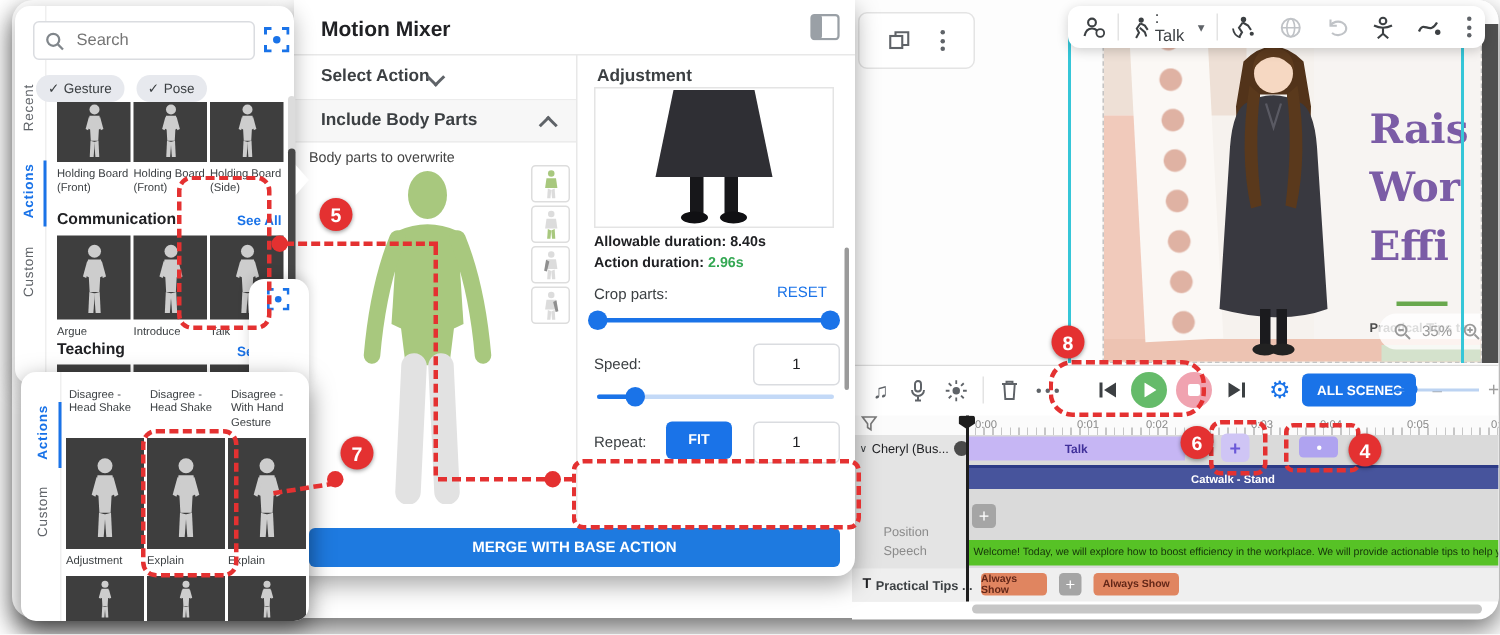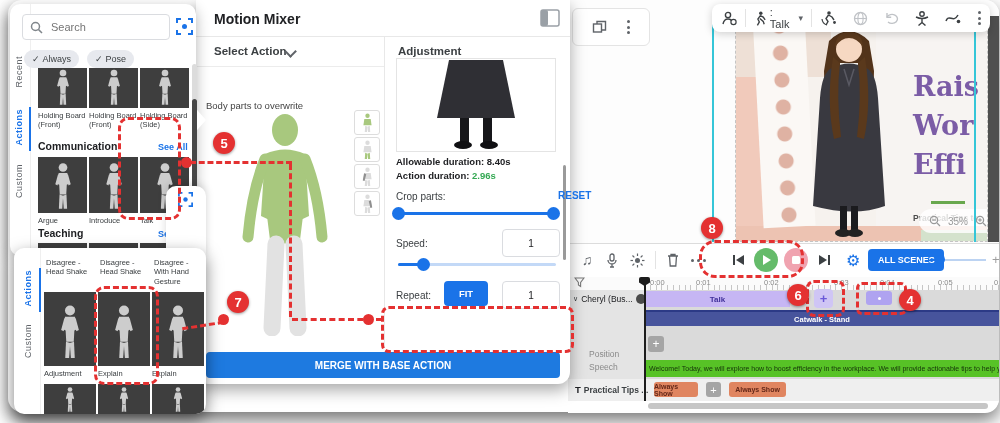--- a/index.html
+++ b/index.html
@@ -259,21 +259,21 @@
     </div>
 
     <div class="abs" style="left:0;top:33px;width:431px;height:13px;background:#fbfbfb;border-bottom:1px solid #d7d7d7;">
       <span class="abs" style="left:6px;top:0;">
         <svg width="11" height="11" viewBox="0 0 11 11">
             <path d="M1 1 h9 l-3.4 4.5 v4 l-2.2 -1.5 v-2.5z" fill="none" stroke="#7a7a7a" stroke-width="1.1"></path>
           </svg>
       </span>
       <div class="abs" style="left:76px;top:8px;width:355px;height:5px;background:repeating-linear-gradient(to right,#c6c6c6 0 1px,rgba(0,0,0,0) 1px 5.8px);"></div>
       <span class="abs rowlabel" style="left:82px;top:1px;font-size:7.5px;">0:00</span>
-      <span class="abs rowlabel" style="left:128px;top:1px;font-size:7.5px;">0:01</span>
+      <span class="abs rowlabel" style="left:150px;top:1px;font-size:7.5px;">0:01</span>
       <span class="abs rowlabel" style="left:196px;top:1px;font-size:7.5px;">0:02</span>
       <span class="abs rowlabel" style="left:266px;top:1px;font-size:7.5px;text-align:right;">0:03</span>
       <span class="abs rowlabel" style="left:312px;top:1px;font-size:7.5px;">0:04</span>
       <span class="abs rowlabel" style="left:370px;top:1px;font-size:7.5px;">0:05</span>
       <span class="abs rowlabel" style="left:426px;top:1px;font-size:7.5px;">0:0</span>
     </div>
 
     <div class="abs" style="left:76px;top:46px;width:355px;height:89px;background:#dadada;"></div>
     <div class="abs" style="left:0;top:46px;width:76px;height:111px;background:#e4e4e4;border-right:1px solid #c9c9c9;"></div>
     <div class="abs" style="left:0;top:135px;width:431px;height:22px;background:#efefef;"></div>
@@ -323,20 +323,24 @@
         </svg>
     </span>
     <div class="abs" style="left:0;top:36px;width:374px;height:1px;background:#e8e8e8;"></div>
     <div class="abs" style="left:188px;top:36px;width:1px;height:312px;background:#e8e8e8;"></div>
 
     <div class="abs" style="left:18px;top:45px;width:158px;display:flex;align-items:center;">
       <span style="font-size:11.5px;font-weight:bold;color:#3c4043;">Select Action</span>
       <span class="chev down"></span>
     </div>
     <div class="abs" style="left:0;top:66px;width:188px;height:1px;background:#ececec;"></div>
+    <div class="abs" style="left:0;top:67px;width:188px;height:27px;background:#f7f7f7;border-bottom:1px solid #ececec;">
+      <span style="position:absolute;left:18px;top:7px;font-size:11.5px;font-weight:bold;color:#3c4043;">Include Body Parts</span>
+      <span class="chev up" style="position:absolute;right:14px;top:12px;"></span>
+    </div>
     <div class="abs" style="left:10px;top:100px;font-size:9.5px;color:#444;">Body parts to overwrite</div>
 
     <svg class="abs" style="left:30px;top:112px;" width="118" height="224" viewBox="0 0 118 224">
       <g fill="#a8c87e">
         <ellipse cx="59" cy="18" rx="13" ry="16"></ellipse>
         <path d="M39 42 q20 -9 40 0 l4 62 q-24 13 -48 0 z"></path>
         <path d="M41 104 h36 l-3 24 q-15 7 -30 0 z"></path>
       </g>
       <g stroke="#a8c87e" stroke-width="11" stroke-linecap="round" fill="none">
         <path d="M39 47 q-13 32 -17 78"></path>
@@ -396,21 +400,21 @@
     <div class="abs" style="left:367px;top:165px;width:3px;height:95px;background:#9a9a9a;border-radius:2px;"></div>
     <div class="abs" style="left:200px;top:156px;font-size:9.5px;font-weight:bold;color:#202124;">
       <span>Allowable duration:</span>
       <span>8.40s</span>
     </div>
     <div class="abs" style="left:200px;top:170px;font-size:9.5px;font-weight:bold;color:#202124;">
       <span>Action duration:</span>
       <span style="color:#34a853;">2.96s</span>
     </div>
     <div class="abs" style="left:200px;top:191px;font-size:10px;color:#3c4043;">Crop parts:</div>
-    <div class="abs" style="left:322px;top:190px;font-size:10px;font-weight:bold;color:#1a73e8;margin-left:40px;">RESET</div>
+    <div class="abs" style="left:322px;top:190px;font-size:10px;font-weight:normal;color:#1a73e8;">RESET</div>
     <div class="abs" style="left:202px;top:212px;width:158px;height:3px;background:#1a73e8;border-radius:2px;"></div>
     <div class="abs" style="left:196px;top:207px;width:13px;height:13px;border-radius:50%;background:#1a73e8;"></div>
     <div class="abs" style="left:351px;top:207px;width:13px;height:13px;border-radius:50%;background:#1a73e8;"></div>
     <div class="abs" style="left:200px;top:238px;font-size:10px;color:#3c4043;">Speed:</div>
     <input class="abs input" style="left: 306px; top: 229px; width: 52px; height: 24px;" value="1">
     <div class="abs" style="left:202px;top:263px;width:158px;height:3px;background:#c3d9f7;border-radius:2px;"></div>
     <div class="abs" style="left:202px;top:263px;width:26px;height:3px;background:#1a73e8;border-radius:2px;"></div>
     <div class="abs" style="left:221px;top:258px;width:13px;height:13px;border-radius:50%;background:#1a73e8;"></div>
     <div class="abs" style="left:200px;top:290px;font-size:10px;color:#3c4043;">Repeat:</div>
     <div class="abs btn-blue" style="left:248px;top:281px;width:44px;height:25px;font-size:9.5px;">FIT</div>
@@ -462,21 +466,21 @@
             <path d="M12 1 h4 v4"></path>
             <path d="M16 12 v4 h-4"></path>
             <path d="M5 16 H1 v-4"></path>
           </g>
           <circle cx="8.5" cy="8.5" r="2.5" fill="#1a73e8"></circle>
         </svg>
     </span>
     <div class="abs" style="left:14px;top:46px;display:flex;gap:8px;">
       <span class="chip">
           <span>✓</span>
-          <span>Always</span>
+          <span>Gesture</span>
         </span>
       <span class="chip">
           <span>✓</span>
           <span>Pose</span>
         </span>
     </div>
 
     <span class="abs sect" style="left:28px;top:136px;">Communication</span>
     <span class="abs seeall" style="left:148px;top:138px;">See All</span>
     <div class="abs thumb" style="left:28px;top:153px;width:49px;height:56px;">

